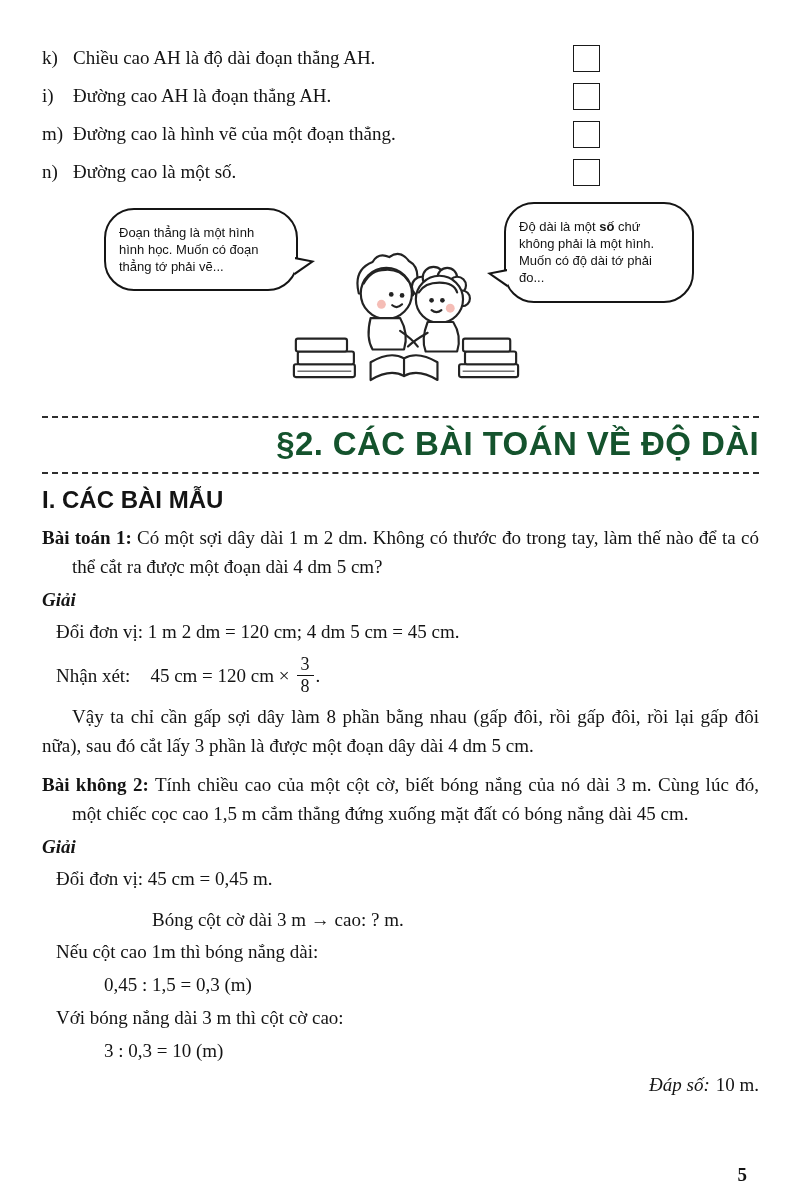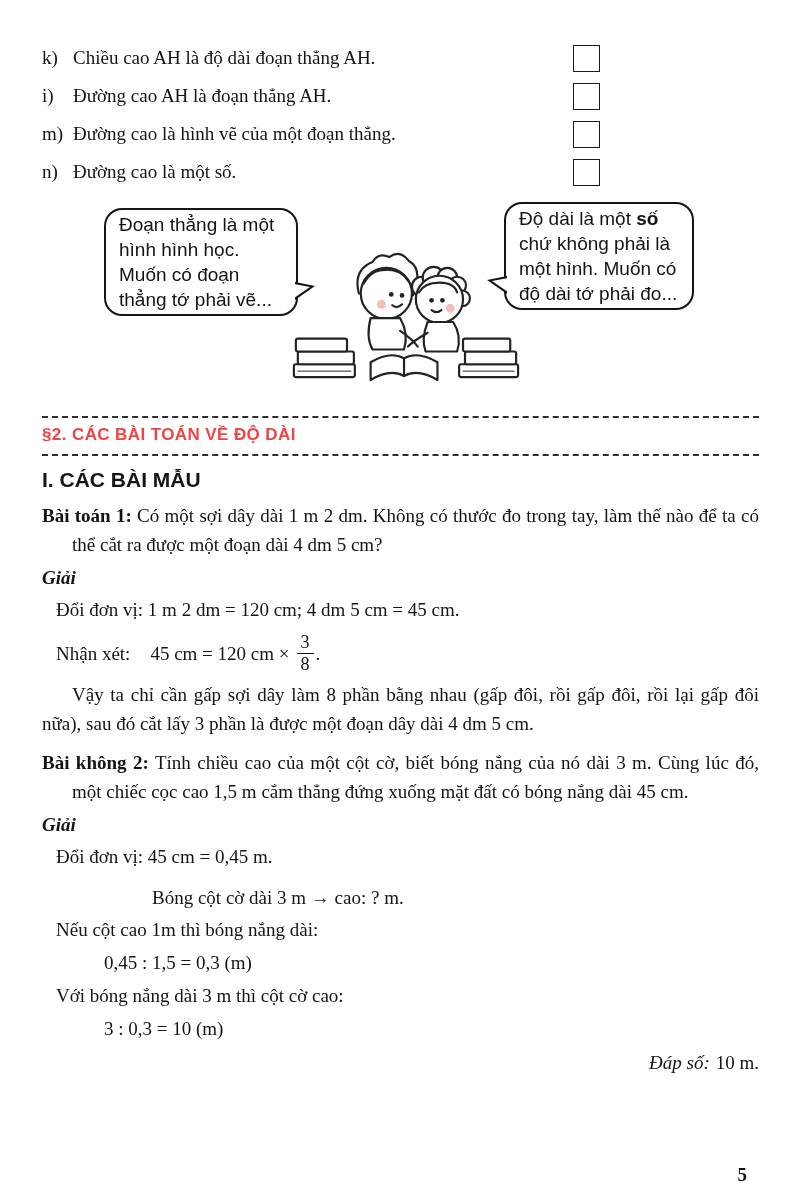--- a/index.html
+++ b/index.html
@@ -24,52 +24,52 @@
     position:absolute; left:531px; top:1px;
     width:25px; height:25px;
     border:1.7px solid #1a1a1a; background:#fff;
     cursor:pointer;
   }
 
   
   .dialogue { position:relative; height:208px; margin-top:14px; }
   .bubble {
     position:absolute;
-    border:2px solid #151515; border-radius:18px;
-    background:#fff; padding:2px 13px;
+    border:2px solid #151515; border-radius:30px;
+    background:#fff; padding:14px 13px;
     font-family:"Liberation Sans", sans-serif;
-    font-size:19px; line-height:1.32;
+    font-size:13px; line-height:1.32;
   }
   .bubble::before, .bubble::after {
     content:""; position:absolute; width:0; height:0;
     border-style:solid; border-color:transparent;
   }
   .bubble-left { left:62px; top:6px; width:164px; }
   .bubble-left::before { right:-19px; bottom:14px; border-width:4px 0 14px 20px; border-left-color:#151515; }
   .bubble-left::after  { right:-14px; bottom:16px; border-width:3px 0 11px 16px; border-left-color:#fff; }
   .bubble-right { left:462px; top:0; width:160px; }
   .bubble-right::before { left:-19px; bottom:14px; border-width:4px 20px 14px 0; border-right-color:#151515; }
   .bubble-right::after  { left:-14px; bottom:16px; border-width:3px 16px 11px 0; border-right-color:#fff; }
 
   .kids { position:absolute; left:246px; top:40px; width:236px; height:158px; }
 
   
   .section-heading {
     margin:6px 0 0; padding:7px 0 9px;
-    text-align:left;
+    text-align:right;
     font-family:"Liberation Sans", sans-serif;
-    font-weight:bold; font-size:17px; letter-spacing:0.4px;
+    font-weight:bold; font-size:33px; letter-spacing:0.4px;
     border-top:2px dashed #2e2e2e;
     border-bottom:2px dashed #2e2e2e;
-    color:#ef4444;
+    color:#14532d;
   }
   .subsection {
     margin:12px 0 0;
     font-family:"Liberation Sans", sans-serif;
-    font-weight:bold; font-size:21px;
+    font-weight:bold; font-size:24px;
   }
 
   
   p { margin:0; }
   .problem { margin-top:9px; padding-left:30px; text-indent:-30px; line-height:1.55; text-align:justify; }
   .problem b { font-weight:bold; }
   .giai { margin-top:4px; text-align:left; font-weight:bold; font-style:italic; line-height:1.5; }
   .sol-line { margin-top:3px; padding-left:14px; line-height:1.55; }
   .remark { display:flex; align-items:center; margin-top:8px; padding-left:14px; min-height:42px; }
   .remark .rlabel { margin-right:20px; }

